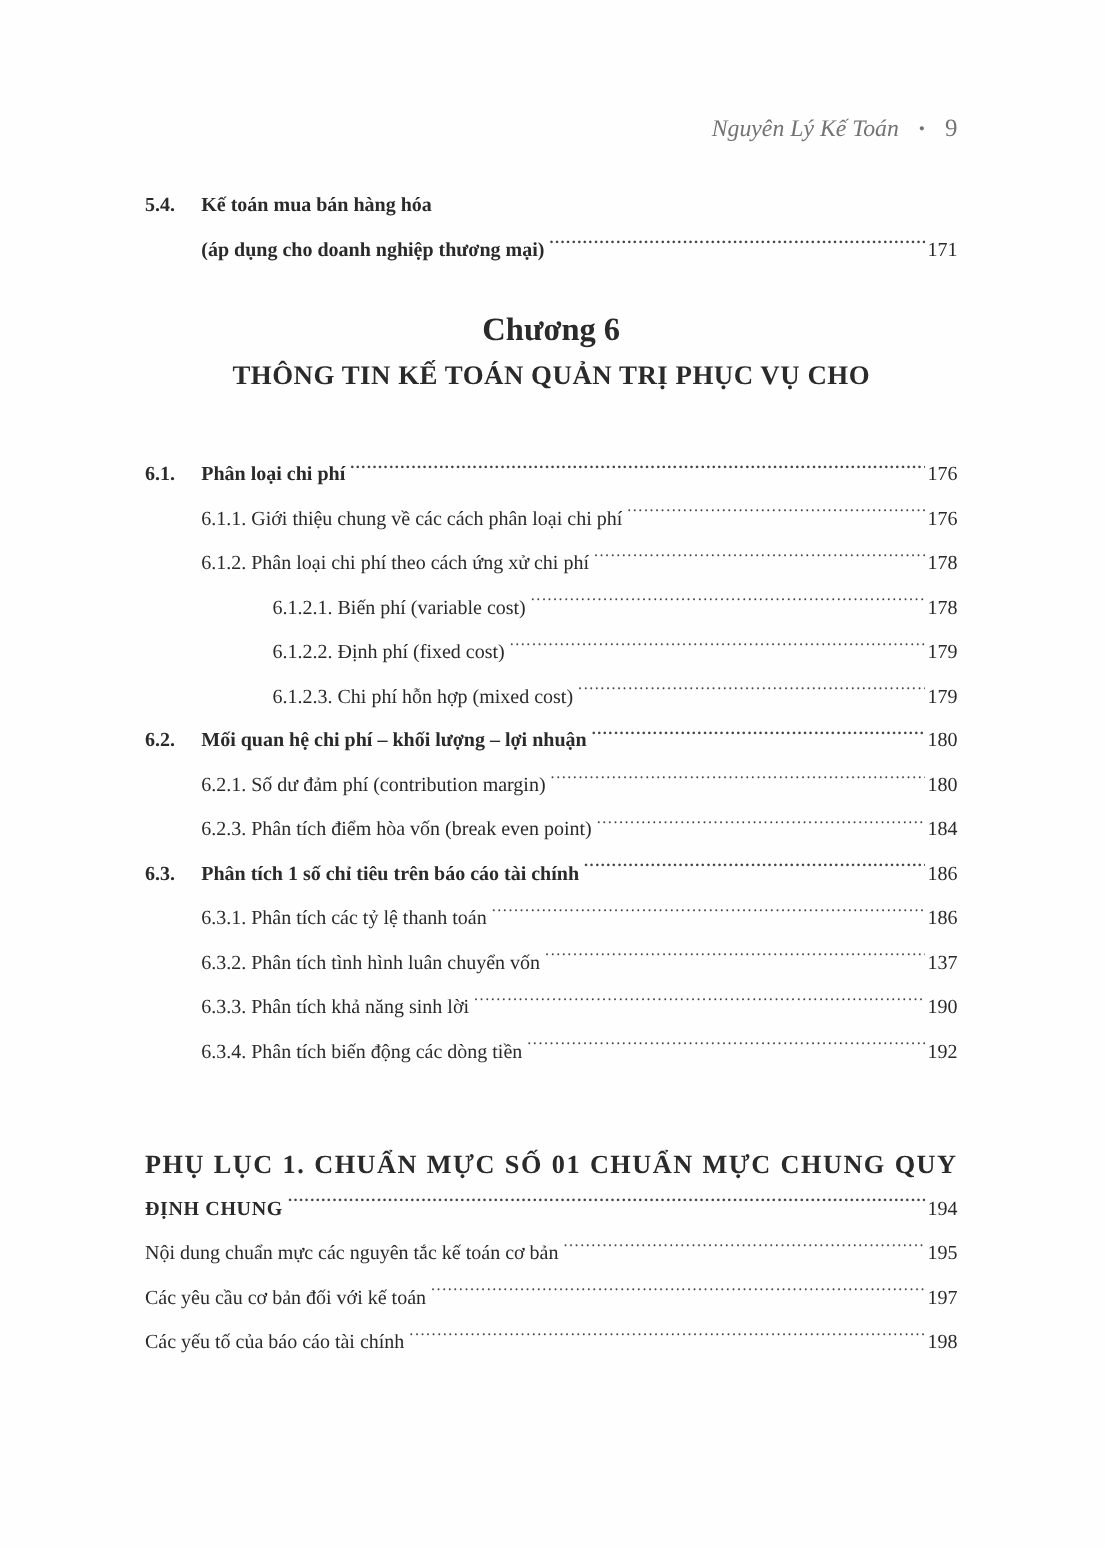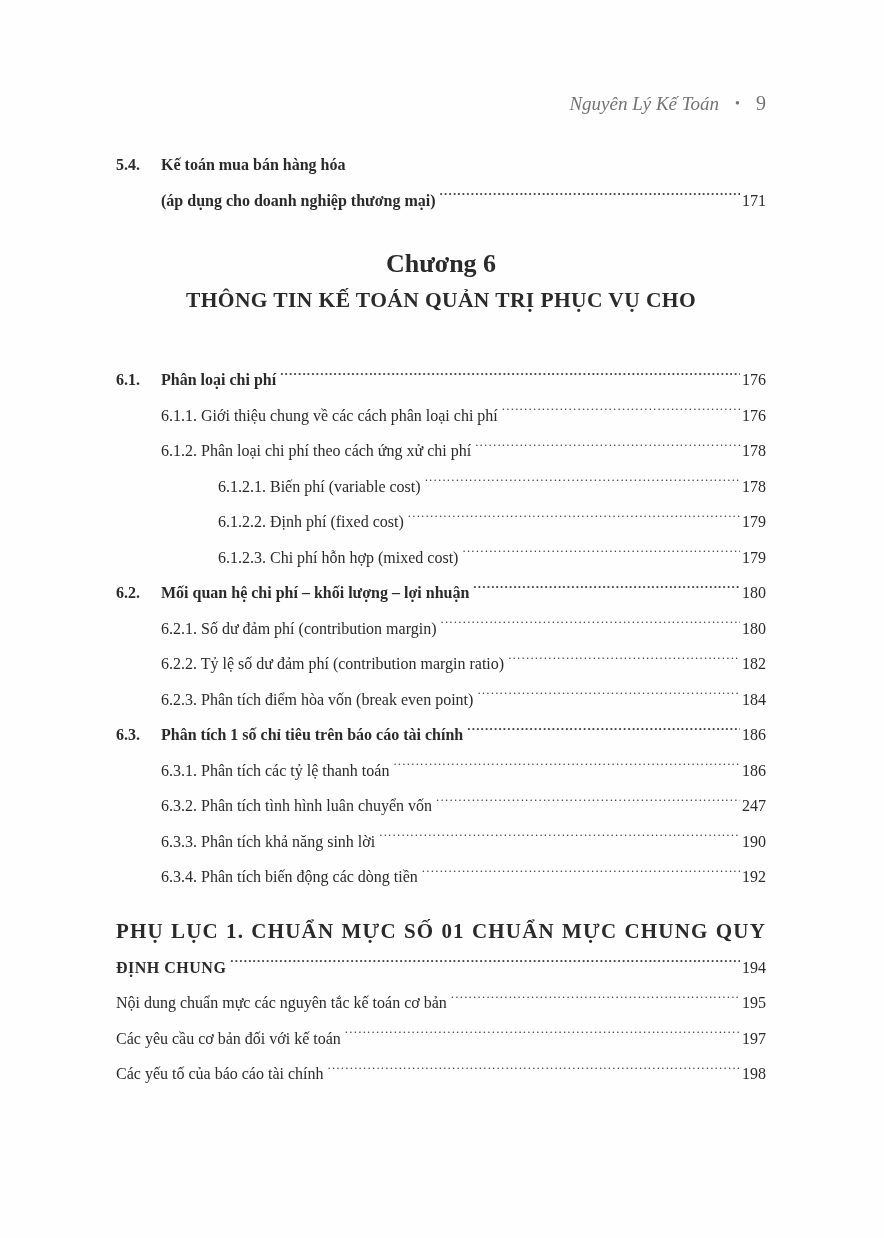--- a/index.html
+++ b/index.html
@@ -189,45 +189,40 @@
       <span class="label">Mối quan hệ chi phí – khối lượng – lợi nhuận</span>
       <span class="dots"></span>
       <span class="page" style="font-weight:normal;">180</span>
     </div>
     <div class="toc-line lvl2">
       <span class="label">6.2.1. Số dư đảm phí (contribution margin)</span>
       <span class="dots"></span>
       <span class="page">180</span>
     </div>
     <div class="toc-line lvl2">
-      <span class="label">6.2.2. Tỷ lệ số dư đảm phí (contribution margin ratio)</span>
-      <span class="dots"></span>
-      <span class="page">182</span>
-    </div>
-    <div class="toc-line lvl2">
       <span class="label">6.2.3. Phân tích điểm hòa vốn (break even point)</span>
       <span class="dots"></span>
       <span class="page">184</span>
     </div>
 
     <div class="toc-line lvl1">
       <span class="num">6.3.</span>
       <span class="label">Phân tích 1 số chỉ tiêu trên báo cáo tài chính</span>
       <span class="dots"></span>
       <span class="page" style="font-weight:normal;">186</span>
     </div>
     <div class="toc-line lvl2">
       <span class="label">6.3.1. Phân tích các tỷ lệ thanh toán</span>
       <span class="dots"></span>
       <span class="page">186</span>
     </div>
     <div class="toc-line lvl2">
       <span class="label">6.3.2. Phân tích tình hình luân chuyển vốn</span>
       <span class="dots"></span>
-      <span class="page">247</span>
+      <span class="page">137</span>
     </div>
     <div class="toc-line lvl2">
       <span class="label">6.3.3. Phân tích khả năng sinh lời</span>
       <span class="dots"></span>
       <span class="page">190</span>
     </div>
     <div class="toc-line lvl2">
       <span class="label">6.3.4. Phân tích biến động các dòng tiền</span>
       <span class="dots"></span>
       <span class="page">192</span>

